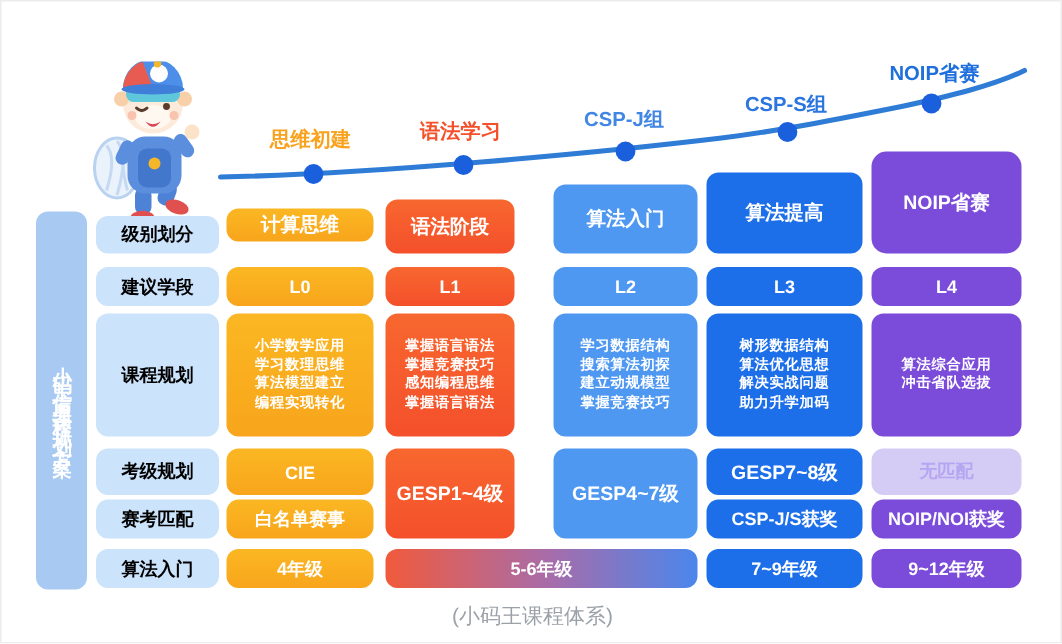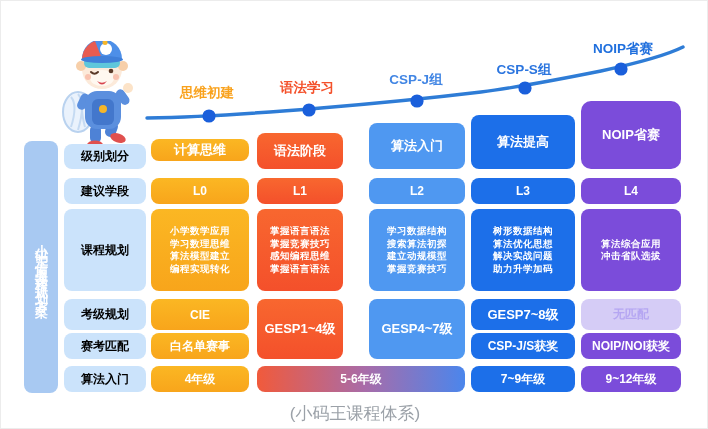--- a/index.html
+++ b/index.html
@@ -59,21 +59,21 @@
     left:23px;top:140px;width:34px;height:252px;background:#A8C9F2;border-radius:8px;
     display:flex;align-items:center;justify-content:center;
   }
   #sidebar .vtext{
     writing-mode:vertical-rl;text-orientation:upright;
     color:#fff;font-size:13px;font-weight:bold;letter-spacing:6px;
   }
   
   #caption{
     left:0;top:401px;width:708px;text-align:center;
-    color:#9BA1A8;font-size:17px;
+    color:#9BA1A8;font-size:14px;
   }
   
   #mascot{left:60px;top:40px;}
 </style>
 </head>
 <body>
 
 <div id="page">
 
   <svg id="mascot" class="abs" width="84" height="114" viewBox="0 0 84 114">

